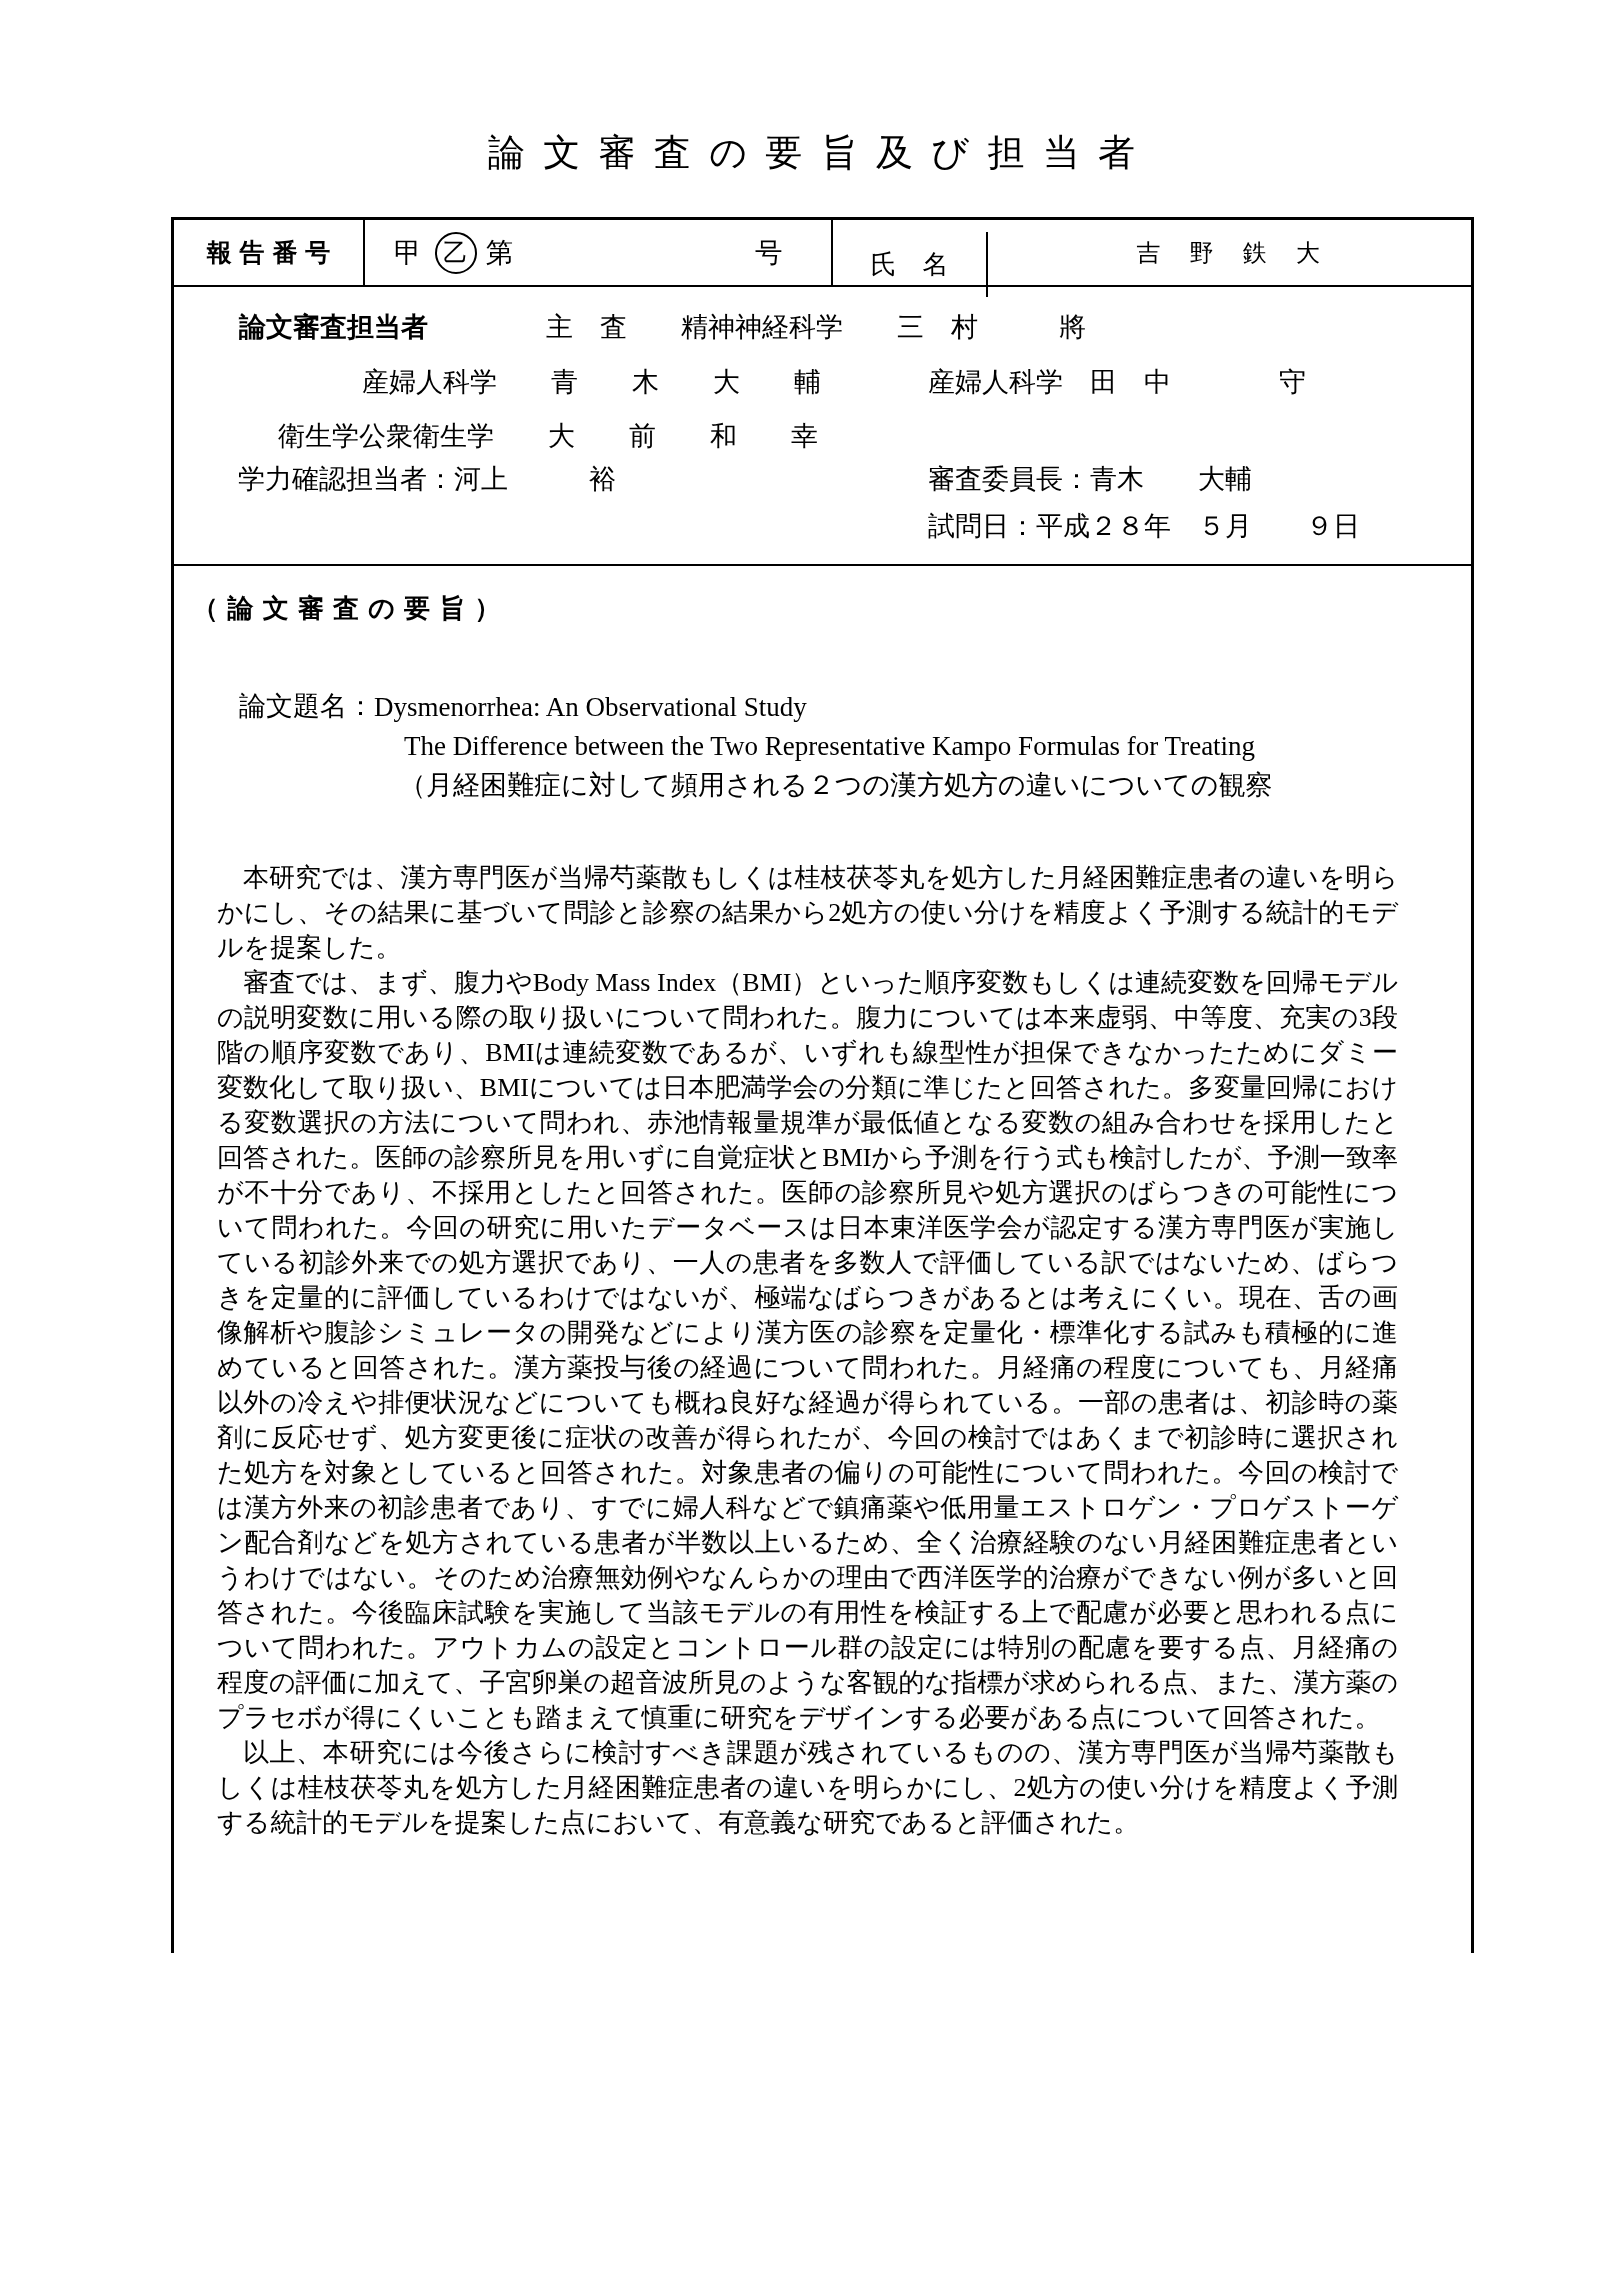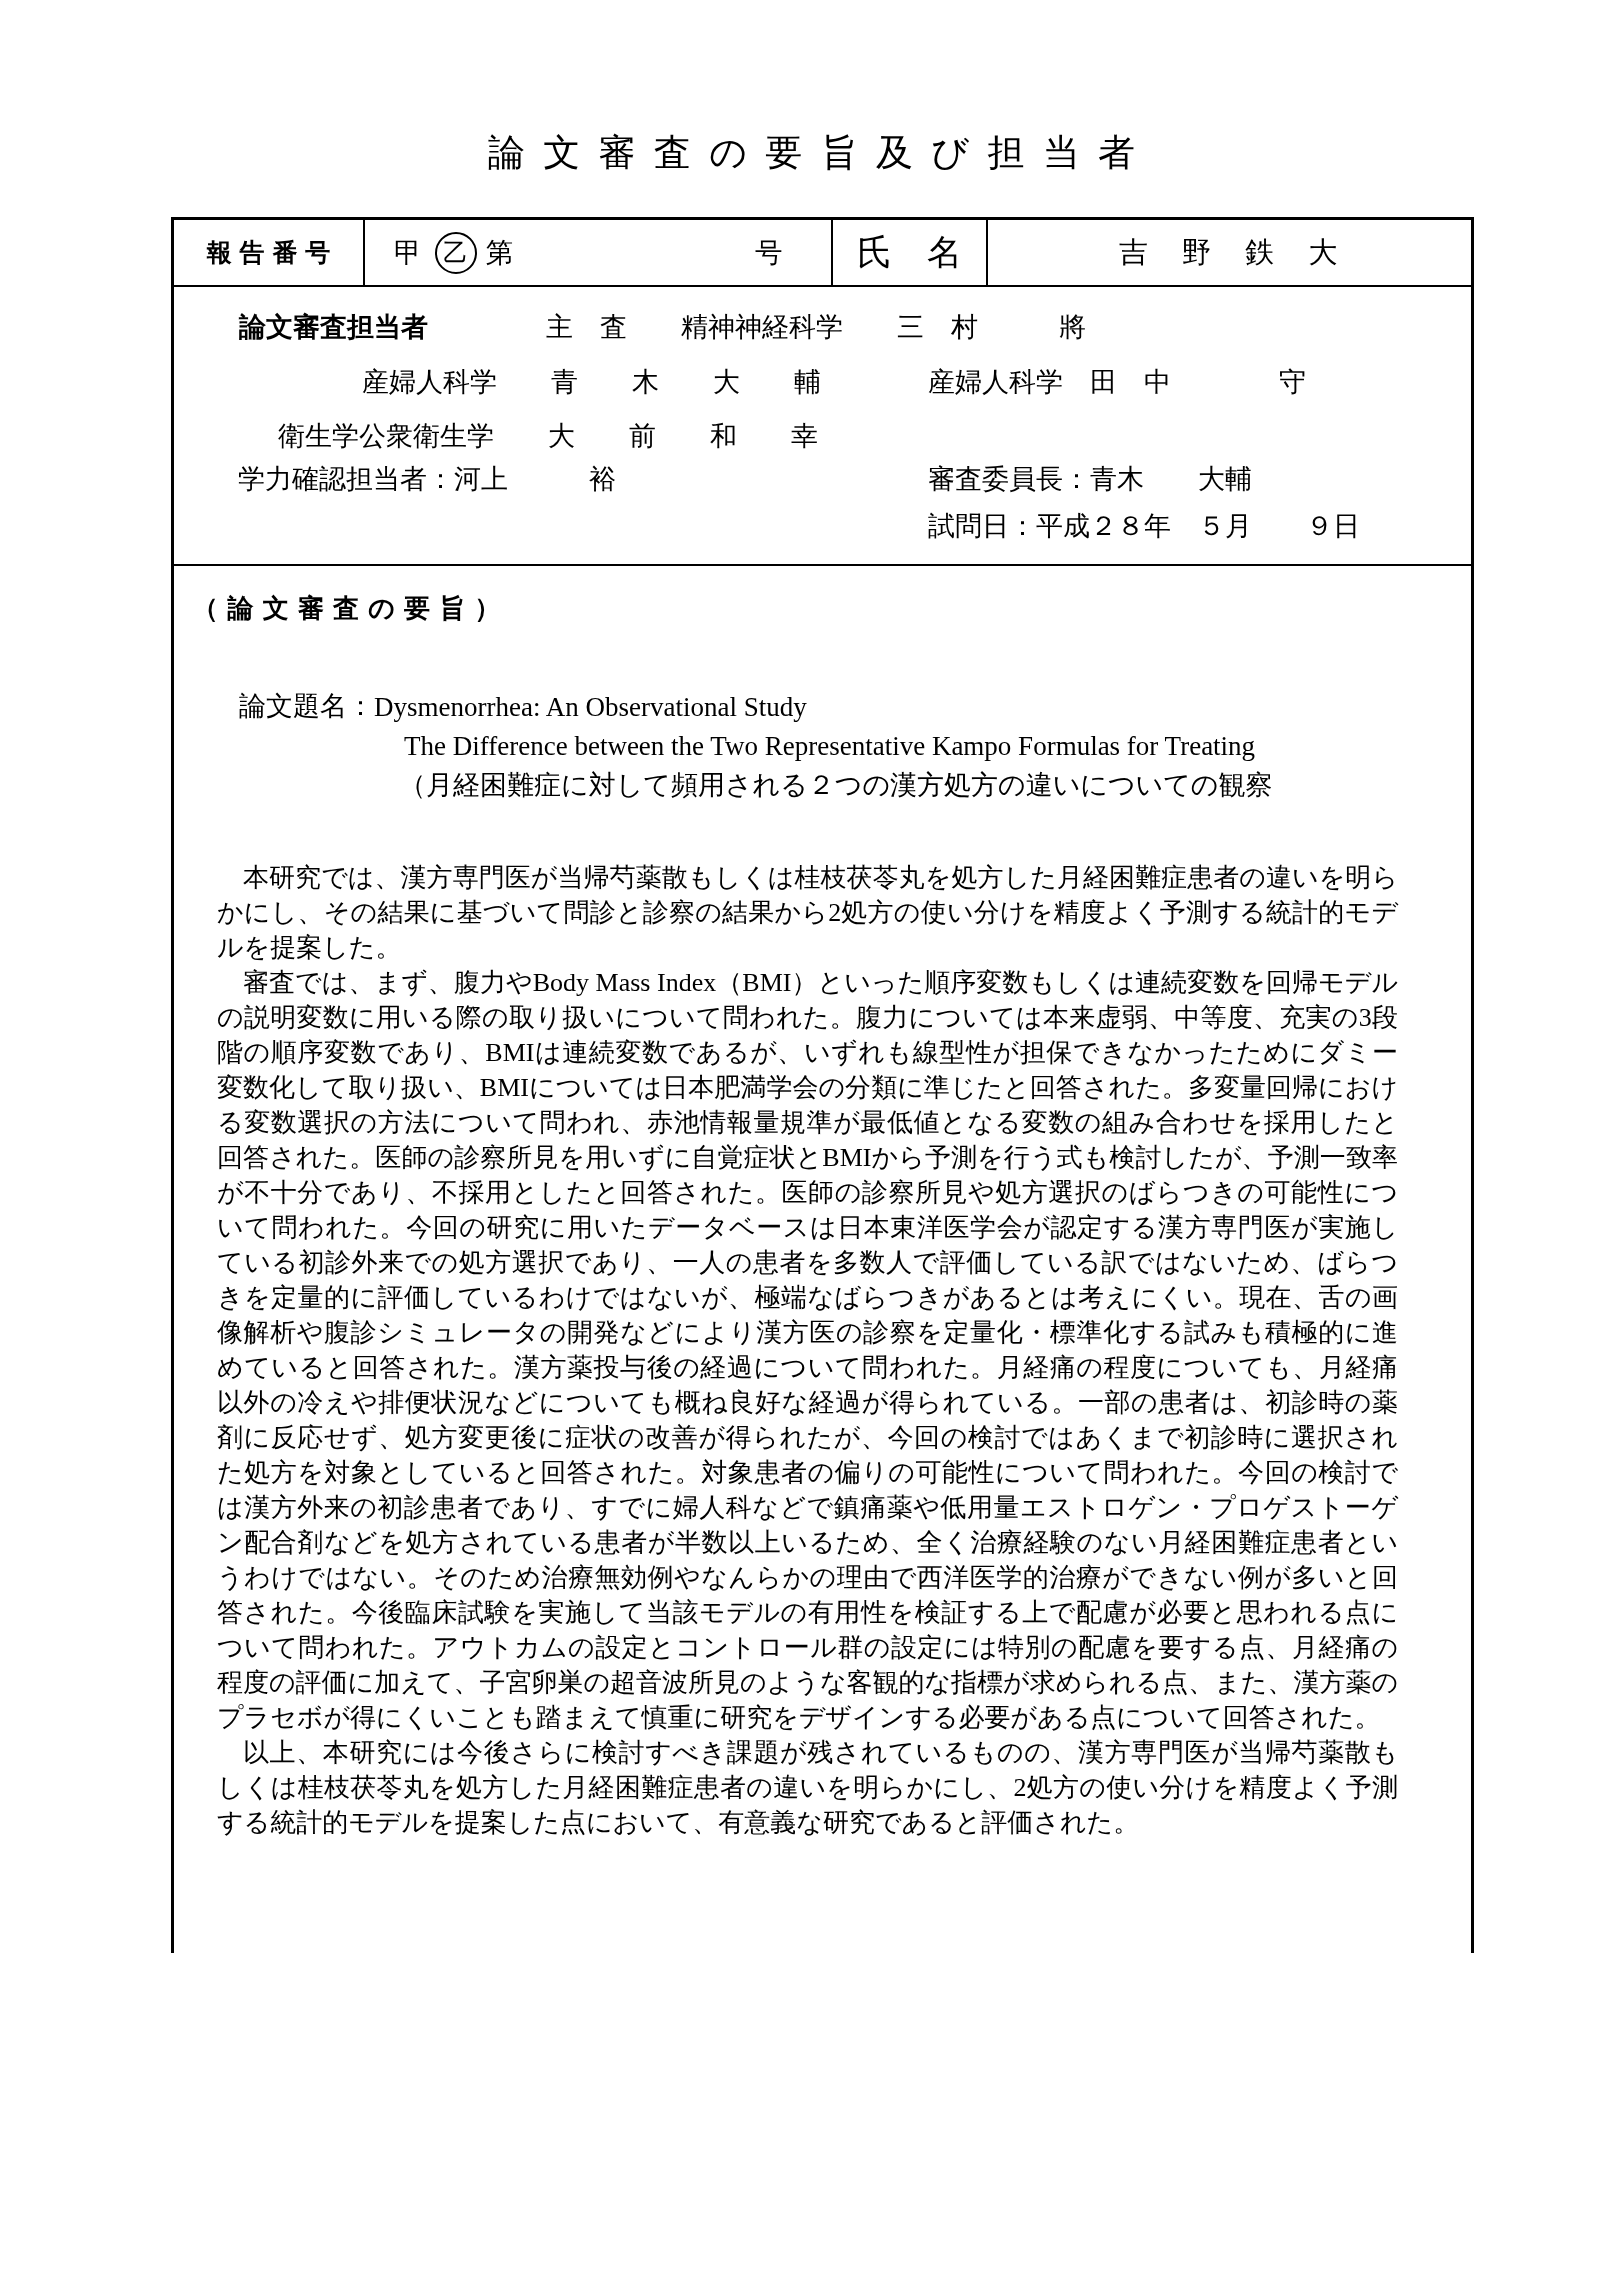--- a/index.html
+++ b/index.html
@@ -43,22 +43,22 @@
     width:468px; border-right:2.6px solid #000;
     font-size:27.5px; padding:0 38px 0 29px;
   }
   .cell-report-no .glyph { margin-right:10.5px; }
   .circle-otsu {
     display:inline-flex; align-items:center; justify-content:center;
     width:38px; height:38px; border:2px solid #000; border-radius:50%;
     font-size:25px; margin:0 9.2px 0 2.6px; flex-shrink:0;
   }
   .no-spacer { flex:1; }
-  .cell-name-label { width:155px; border-right:2.6px solid #000; justify-content:center; font-size:35px; }
-  .cell-name-value { flex:1; justify-content:center; font-size:29px; letter-spacing:2.6px; }
+  .cell-name-label { width:155px; border-right:2.6px solid #000; justify-content:center; font-size:26px;margin-top:12px; }
+  .cell-name-value { flex:1; justify-content:center; font-size:24px; letter-spacing:2.6px; }
 
   
   .row-examiners { position:relative; height:277px; flex-shrink:0; border-bottom:2.6px solid #000; font-size:27px; }
   .row-examiners .abs { position:absolute; white-space:pre; }
   .ex-a1 { left:65px;  top:22px;font-weight:bold; }
   .ex-a2 { left:372px;  top:22px; }
   .ex-b1 { left:188px;  top:77px; }
   .ex-b2 { left:754px; top:77px; }
   .ex-c  { left:104px;  top:131px; }
   .ex-d1 { left:64px;   top:174px; }

